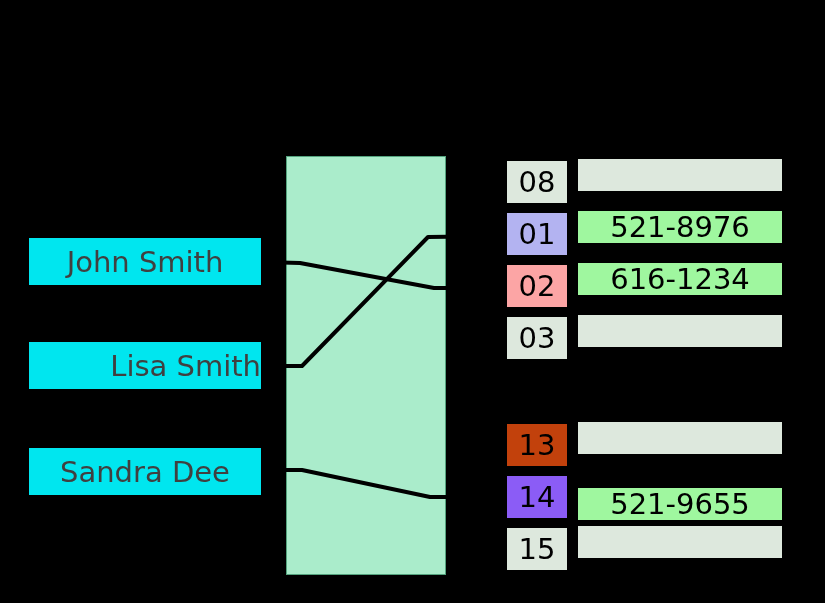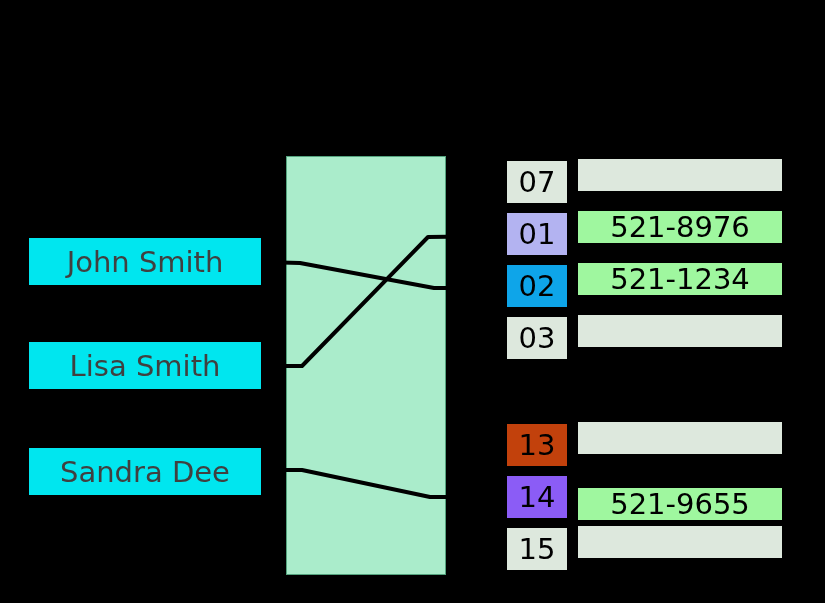--- a/index.html
+++ b/index.html
@@ -37,45 +37,45 @@
   <div id="hashbox" class="abs" style="background: rgb(170, 236, 203); border-color: rgb(84, 163, 126);"></div>
   <svg id="lines" class="abs" width="825" height="603" viewBox="0 0 825 603">
       <polyline points="263,262 300,263 434,288 504,288" fill="none" stroke="#000000" stroke-width="4" stroke-linejoin="round" stroke-linecap="butt"></polyline>
       <polyline points="263,366 302,366 428,237 504,236" fill="none" stroke="#000000" stroke-width="4" stroke-linejoin="round" stroke-linecap="butt"></polyline>
       <polyline points="263,470 302,470 430,497 504,497" fill="none" stroke="#000000" stroke-width="4" stroke-linejoin="round" stroke-linecap="butt"></polyline>
     </svg>
   <div id="keys">
       <div class="abs key" style="top: 236px; background: rgb(0, 230, 239);">
         <span>John Smith</span>
       </div>
-      <div class="abs key" style="top: 340px; background: rgb(0, 230, 239);">
+      <div class="abs key" style="top: 340px; background: rgb(0, 230, 239); justify-content: flex-end;">
         <span>Lisa Smith</span>
       </div>
       <div class="abs key" style="top: 446px; background: rgb(0, 230, 239); justify-content: center;">
         <span>Sandra Dee</span>
       </div>
     </div>
   <div id="upper-table">
       <div class="abs cell idx" style="top: 158px; background: rgb(221, 232, 221);">
-        <span>07</span>
+        <span>08</span>
       </div>
       <div class="abs cell val" style="top: 156px; background: rgb(221, 232, 221);">
         <span></span>
       </div>
       <div class="abs cell idx" style="top: 210px; background: rgb(179, 179, 241);">
         <span>01</span>
       </div>
       <div class="abs cell val" style="top: 208px; background: rgb(159, 247, 159);">
         <span>521-8976</span>
       </div>
-      <div class="abs cell idx" style="top: 262px; background: #0ea5e9; justify-content: center;">
+      <div class="abs cell idx" style="top: 262px; background: #fca5a5; justify-content: center;">
         <span>02</span>
       </div>
       <div class="abs cell val" style="top: 260px; background: rgb(159, 247, 159);">
-        <span>521-1234</span>
+        <span>616-1234</span>
       </div>
       <div class="abs cell idx" style="top: 314px; background: rgb(221, 232, 221);">
         <span>03</span>
       </div>
       <div class="abs cell val" style="top: 312px; background: rgb(221, 232, 221);">
         <span></span>
       </div>
     </div>
   <div id="lower-table">
       <div class="abs cell idx" style="top: 421px; background: #c2410c;">

